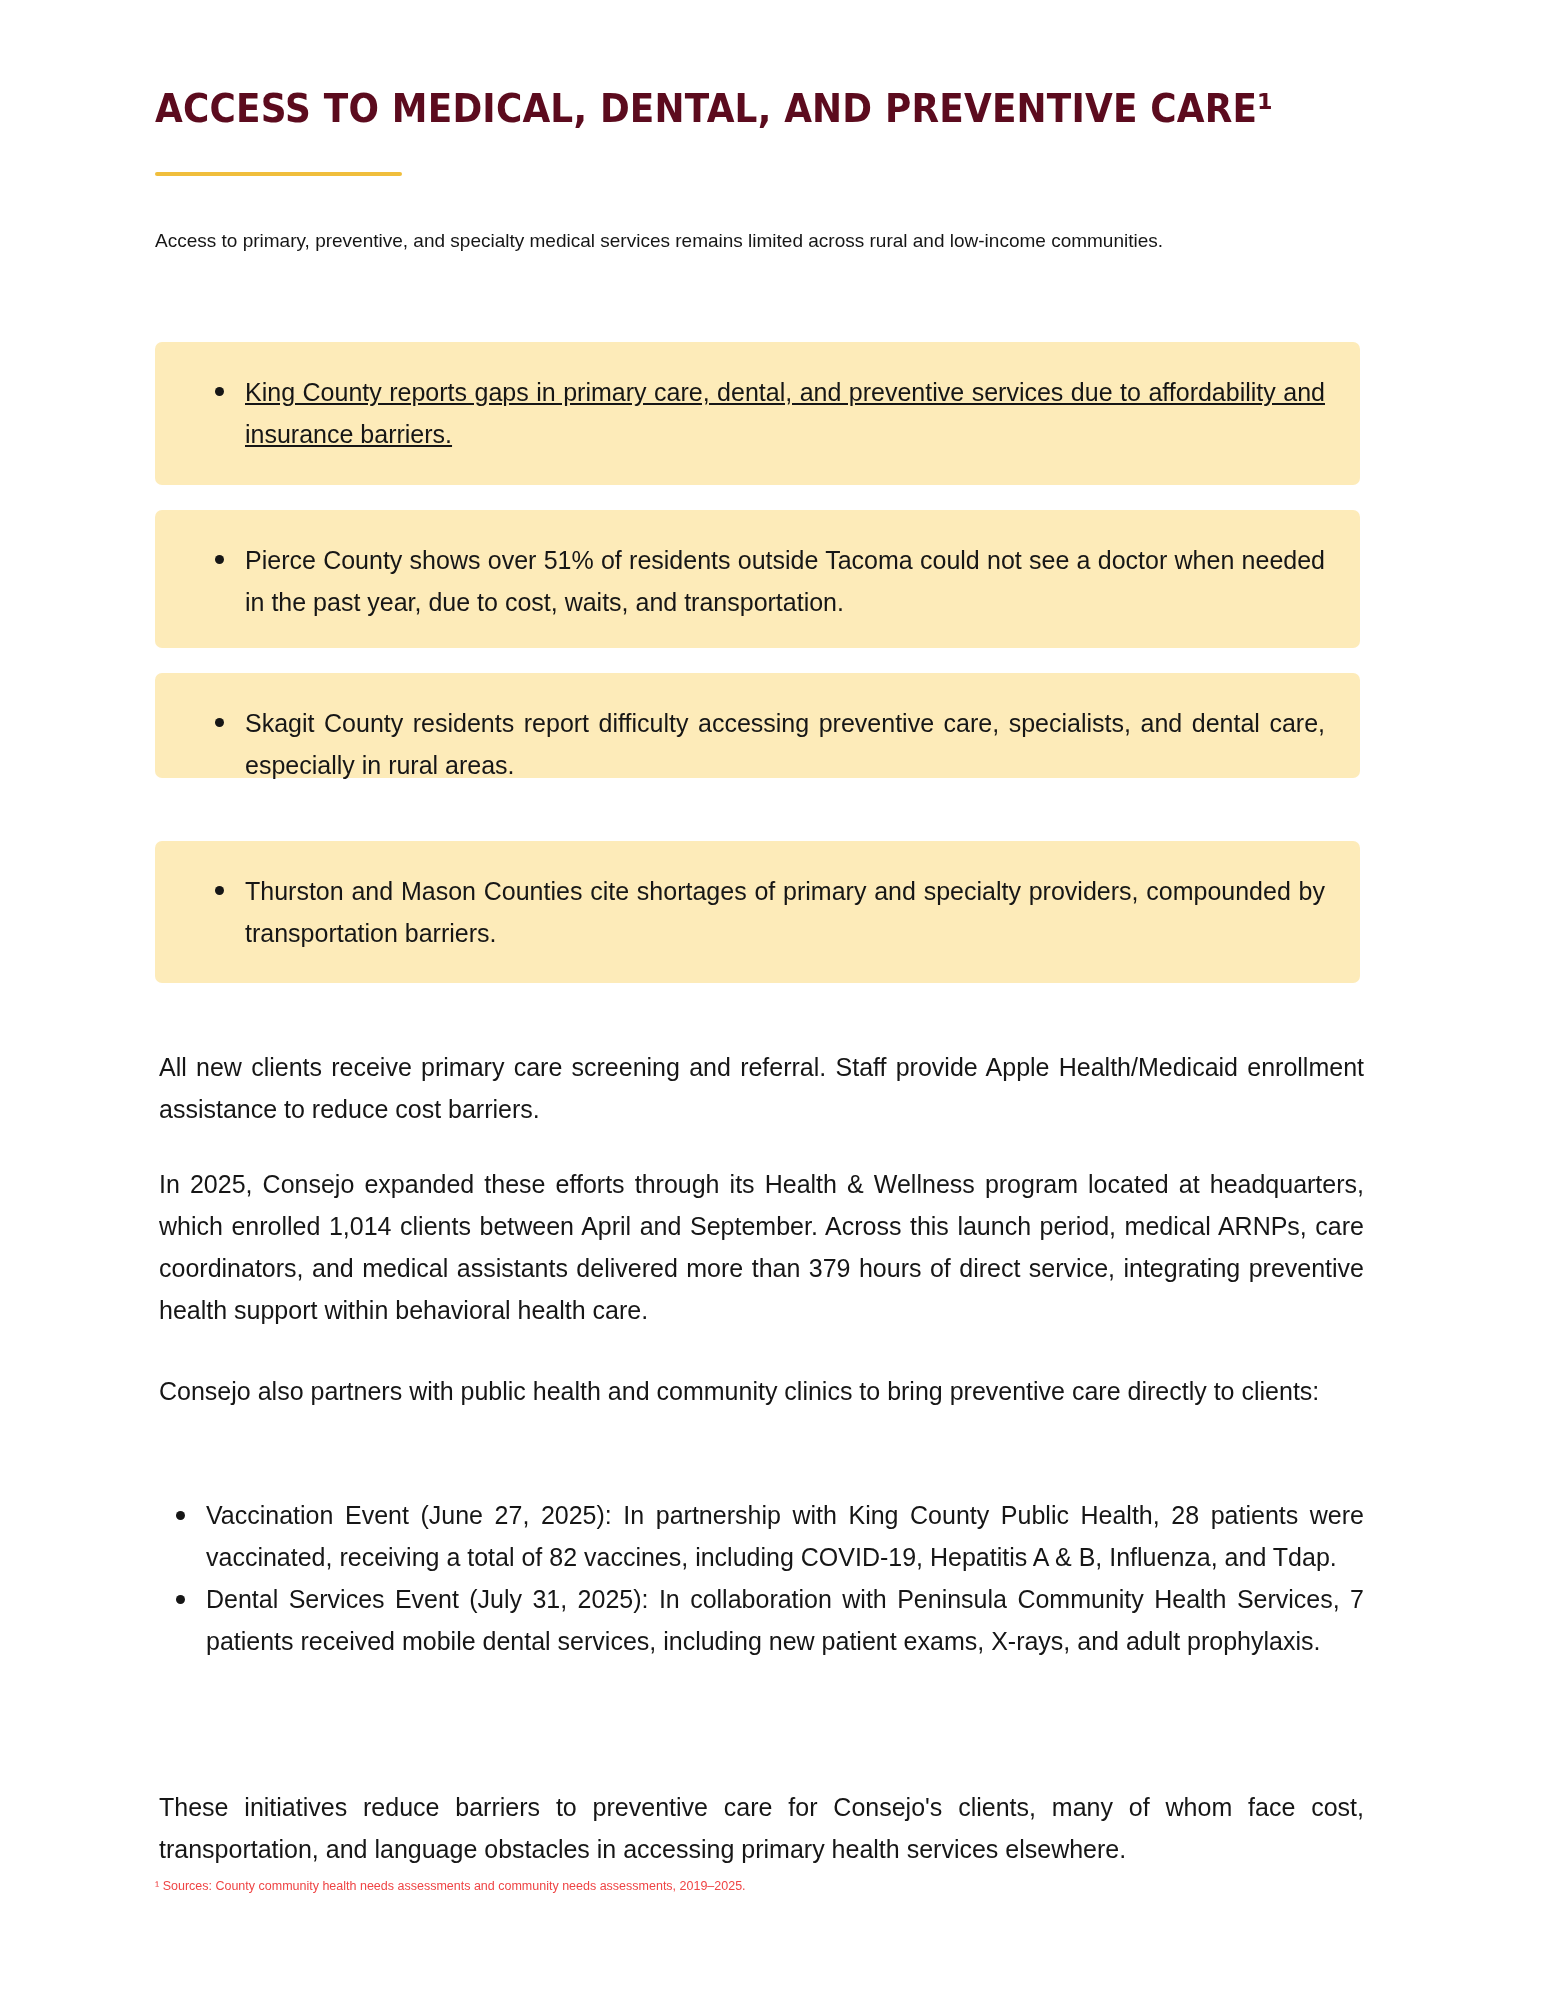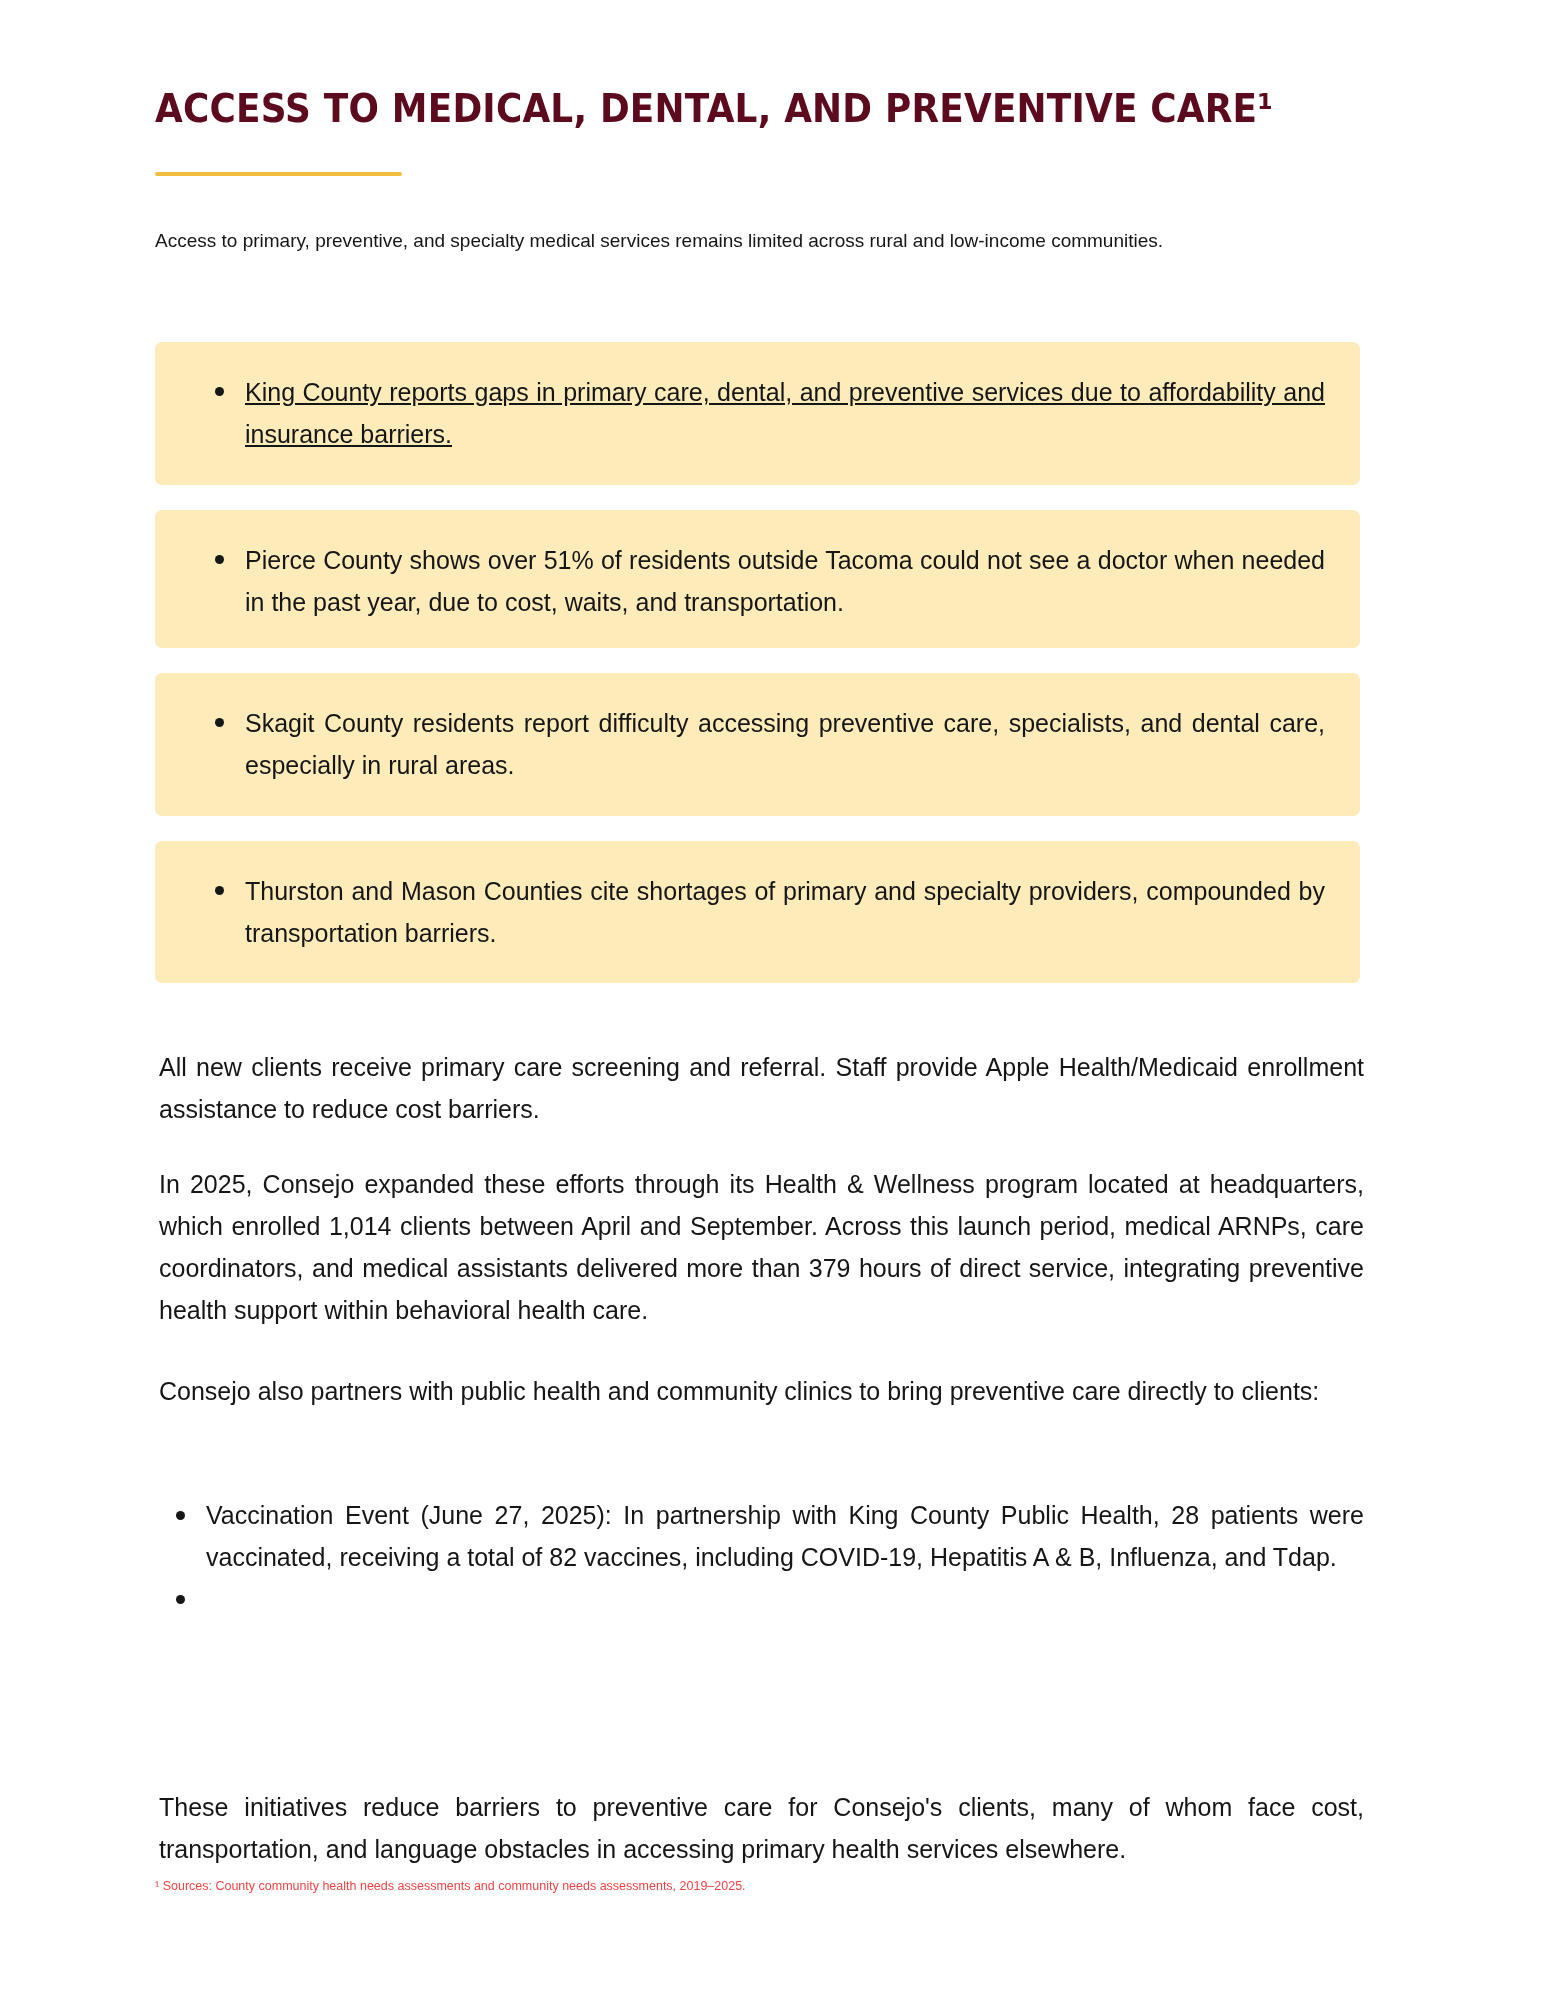--- a/index.html
+++ b/index.html
@@ -133,21 +133,21 @@
   <div class="callout" style="top:342px;height:143px;text-decoration:underline;">
     <span class="bullet"></span>
     <p>King County reports gaps in primary care, dental, and preventive services due to affordability and insurance barriers.</p>
   </div>
 
   <div class="callout" style="top:510px;height:138px;">
     <span class="bullet"></span>
     <p>Pierce County shows over 51% of residents outside Tacoma could not see a doctor when needed in the past year, due to cost, waits, and transportation.</p>
   </div>
 
-  <div class="callout" style="top:673px;height:143px;">
+  <div class="callout" style="top:673px;height:105px;">
     <span class="bullet"></span>
     <p>Skagit County residents report difficulty accessing preventive care, specialists, and dental care, especially in rural areas.</p>
   </div>
 
   <div class="callout" style="top:841px;height:142px;">
     <span class="bullet"></span>
     <p>Thurston and Mason Counties cite shortages of primary and specialty providers, compounded by transportation barriers.</p>
   </div>
 
   <p class="body-p" style="top:1038px;margin-top:8px;">All new clients receive primary care screening and referral. Staff provide Apple Health/Medicaid enrollment assistance to reduce cost barriers.</p>
@@ -156,20 +156,21 @@
 
   <p class="body-p" style="top:1370px;">Consejo also partners with public health and community clinics to bring preventive care directly to clients:</p>
 
   <ul class="event-list">
     <li>
       <span class="bullet"></span>
       <span>Vaccination Event (June 27, 2025): In partnership with King County Public Health, 28 patients were vaccinated, receiving a total of 82 vaccines, including COVID-19, Hepatitis A &amp; B, Influenza, and Tdap.</span>
     </li>
     <li>
       <span class="bullet"></span>
+      <span>Dental Services Event (July 31, 2025): In collaboration with Peninsula Community Health Services, 7 patients received mobile dental services, including new patient exams, X-rays, and adult prophylaxis.</span>
     </li>
   </ul>
 
   <p class="body-p" style="top:1786px;">These initiatives reduce barriers to preventive care for Consejo's clients, many of whom face cost, transportation, and language obstacles in accessing primary health services elsewhere.</p>
 
   <p class="footnote">¹ Sources: County community health needs assessments and community needs assessments, 2019–2025.</p>
 
 </div>
 
 </body></html>

